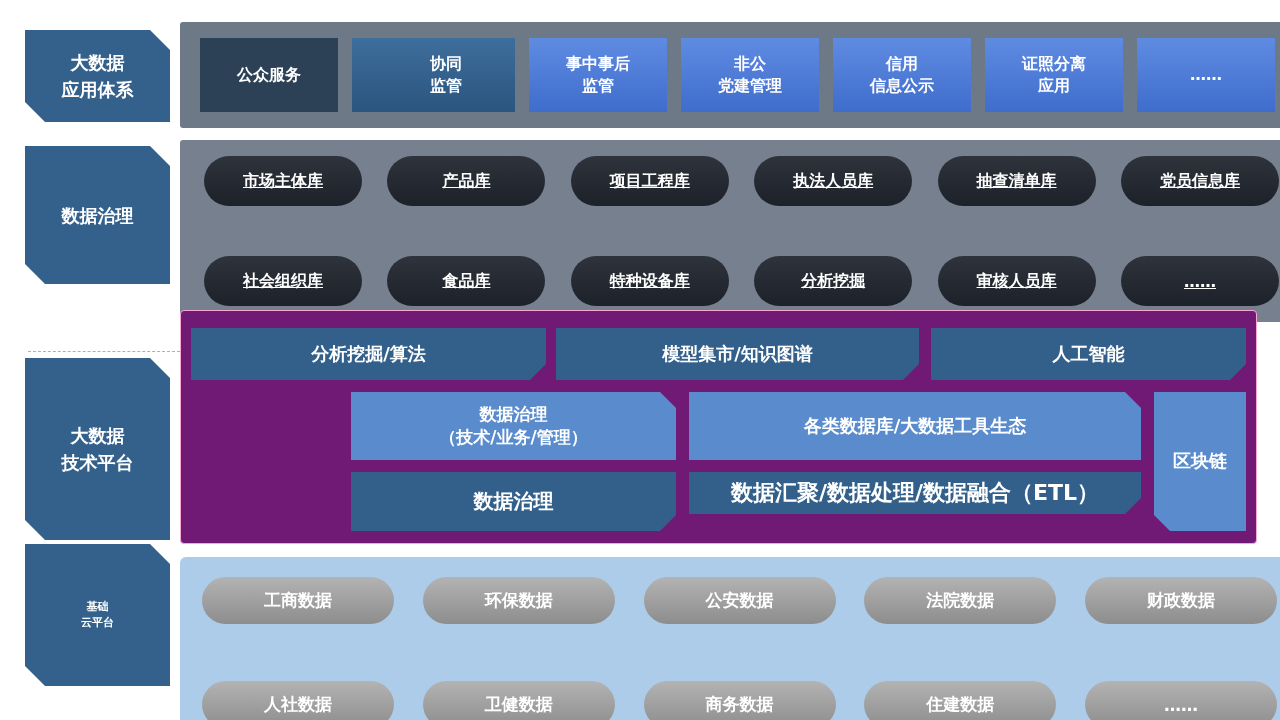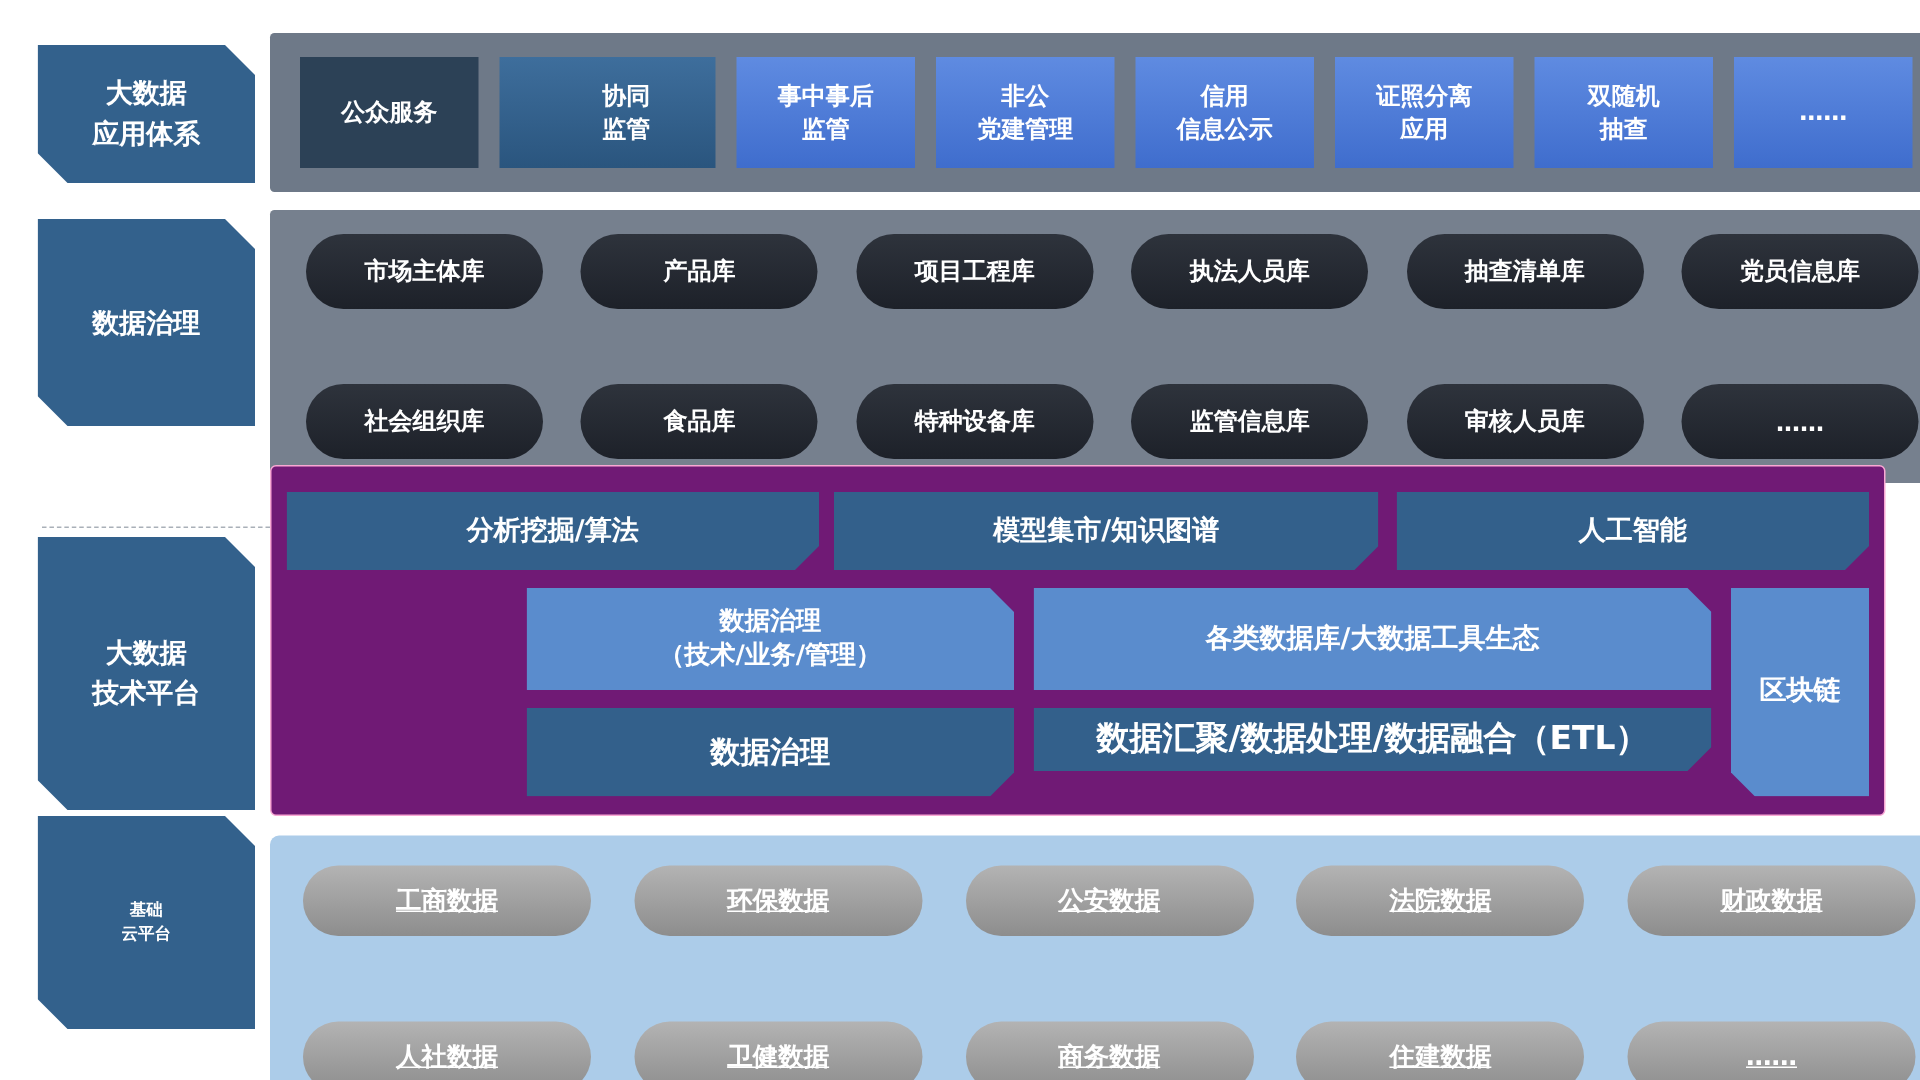--- a/index.html
+++ b/index.html
@@ -23,21 +23,21 @@
   .app-box{flex:1;height:74px;color:#fff;font-weight:bold;font-size:16px;line-height:1.35;
     display:flex;align-items:center;justify-content:center;text-align:center;white-space:pre-line;}
   .v-navy{background:#2c4156;}
   .v-steel{background:linear-gradient(180deg,#3e6e9c,#2a557e);padding-left:25px;}
   .v-blue{background:linear-gradient(180deg,#5f8be1,#3f6dcd);}
 
   
   .panel-gov{top:140px;height:150px;background:#76808e;border-radius:3px;display:flex;flex-direction:column;justify-content:space-between;padding:16px 24px;}
   .pill-row{display:flex;justify-content:space-between;}
   .pill-dark{width:158px;height:50px;border-radius:25px;background:linear-gradient(180deg,#2e333c,#1d2129);
-    color:#fff;font-weight:bold;font-size:16px;display:flex;align-items:center;justify-content:center;}
+    color:#fff;font-weight:bold;font-size:16px;display:flex;align-items:center;justify-content:center;text-decoration:underline;}
 
   
   .panel-plat{top:310px;height:232px;background:#701a75;border:1px solid #f9a8d4;border-radius:4px;}
   .plat-box{position:absolute;color:#fff;font-weight:bold;display:flex;align-items:center;justify-content:center;
     text-align:center;white-space:pre-line;line-height:1.35;}
   .p-dark{background:#33608b;}
   .p-light{background:#5a8ccd;}
   .snip-br{clip-path:polygon(0 0,100% 0,100% calc(100% - 16px),calc(100% - 16px) 100%,0 100%);}
   .snip-tr{clip-path:polygon(0 0,calc(100% - 16px) 0,100% 16px,100% 100%,0 100%);}
   .snip-bl{clip-path:polygon(0 0,100% 0,100% 100%,16px 100%,0 calc(100% - 16px));}
@@ -47,21 +47,21 @@
   .pb-left{left:10px;top:81px;width:150px;height:139px;font-size:18px;}
   .pb-midlight{left:170px;top:81px;width:325px;height:68px;font-size:17px;}
   .pb-middark{left:170px;top:161px;width:325px;height:59px;font-size:20px;}
   .pb-rightlight{left:508px;top:81px;width:452px;height:68px;font-size:18px;}
   .pb-rightdark{left:508px;top:161px;width:452px;height:42px;font-size:22px;}
   .pb-side{left:973px;top:81px;width:92px;height:139px;font-size:18px;}
 
   
   .panel-cloud{top:557px;height:151px;background:#accce9;border-radius:6px;display:flex;flex-direction:column;justify-content:space-between;padding:20px 22px;}
   .pill-gray{width:192px;height:47px;border-radius:24px;background:linear-gradient(180deg,#b3b3b3,#8d8d8d);
-    color:#fff;font-weight:bold;font-size:17px;display:flex;align-items:center;justify-content:center;text-decoration:underline;}
+    color:#fff;font-weight:bold;font-size:17px;display:flex;align-items:center;justify-content:center;}
 
   .dash-line{position:absolute;left:28px;top:351px;width:152px;border-top:1px dashed #a9b0b8;}
 </style>
 </head>
 <body>
 
 <div class="canvas">
 
   <div class="side-label lbl-app">大数据
 应用体系</div>
@@ -70,40 +70,38 @@
     <div class="app-box v-steel">协同
 监管</div>
     <div class="app-box v-blue">事中事后
 监管</div>
     <div class="app-box v-blue">非公
 党建管理</div>
     <div class="app-box v-blue">信用
 信息公示</div>
     <div class="app-box v-blue">证照分离
 应用</div>
-    <div class="app-box v-blue">双随机
-抽查</div>
     <div class="app-box v-blue">……</div>
   </div>
 
   <div class="side-label lbl-gov">数据治理</div>
   <div class="panel panel-gov">
     <div class="pill-row">
       <div class="pill-dark">市场主体库</div>
       <div class="pill-dark">产品库</div>
       <div class="pill-dark">项目工程库</div>
       <div class="pill-dark">执法人员库</div>
       <div class="pill-dark">抽查清单库</div>
       <div class="pill-dark">党员信息库</div>
     </div>
     <div class="pill-row">
       <div class="pill-dark">社会组织库</div>
       <div class="pill-dark">食品库</div>
       <div class="pill-dark">特种设备库</div>
-      <div class="pill-dark">监管信息库</div>
+      <div class="pill-dark">分析挖掘</div>
       <div class="pill-dark">审核人员库</div>
       <div class="pill-dark">……</div>
     </div>
   </div>
 
   <div class="dash-line"></div>
   <div class="side-label lbl-plat">大数据
 技术平台</div>
   <div class="panel panel-plat">
     <div class="plat-box p-dark snip-br pb-top1">分析挖掘/算法</div>

